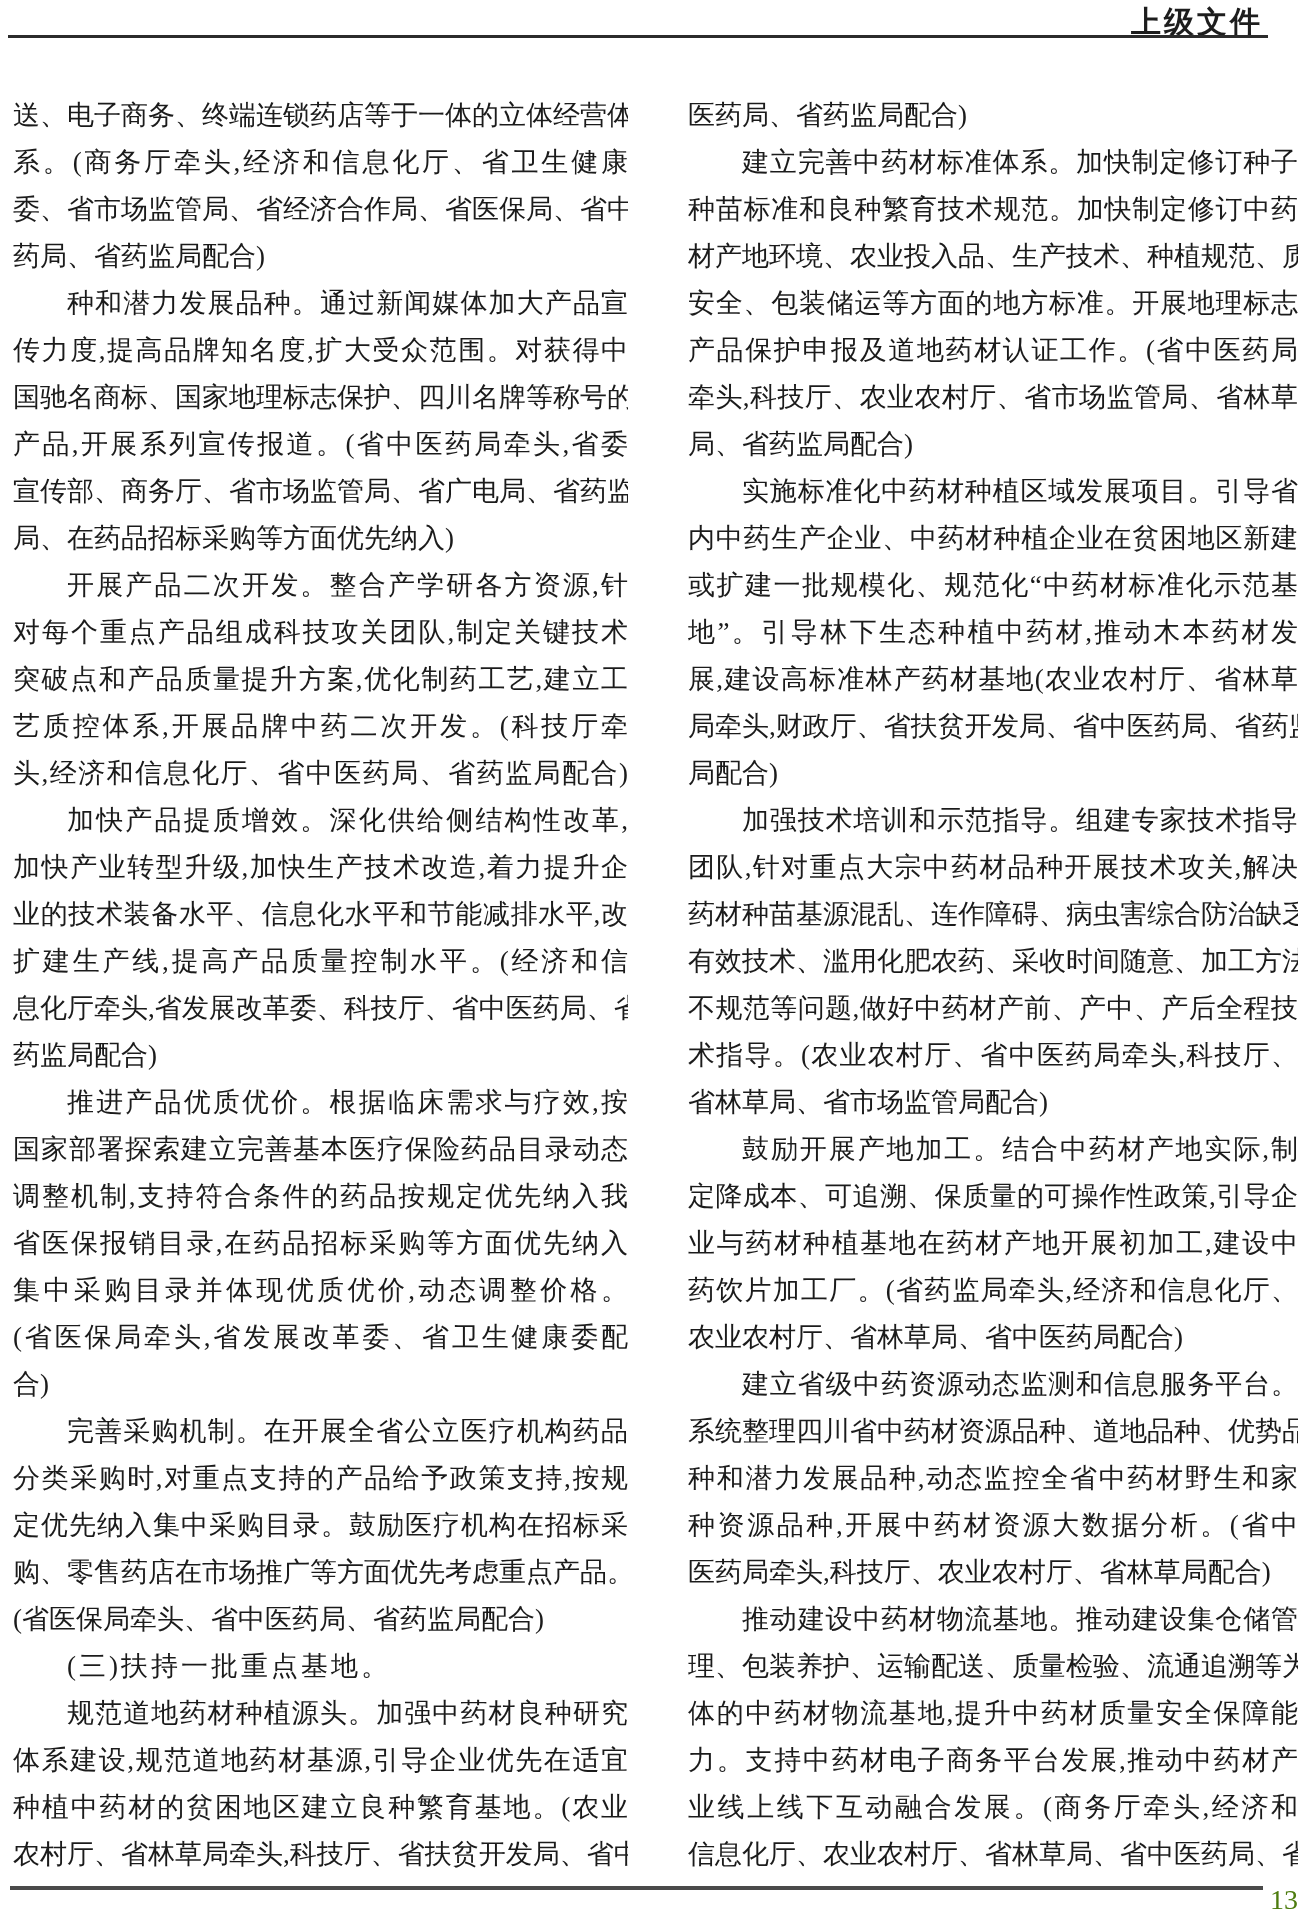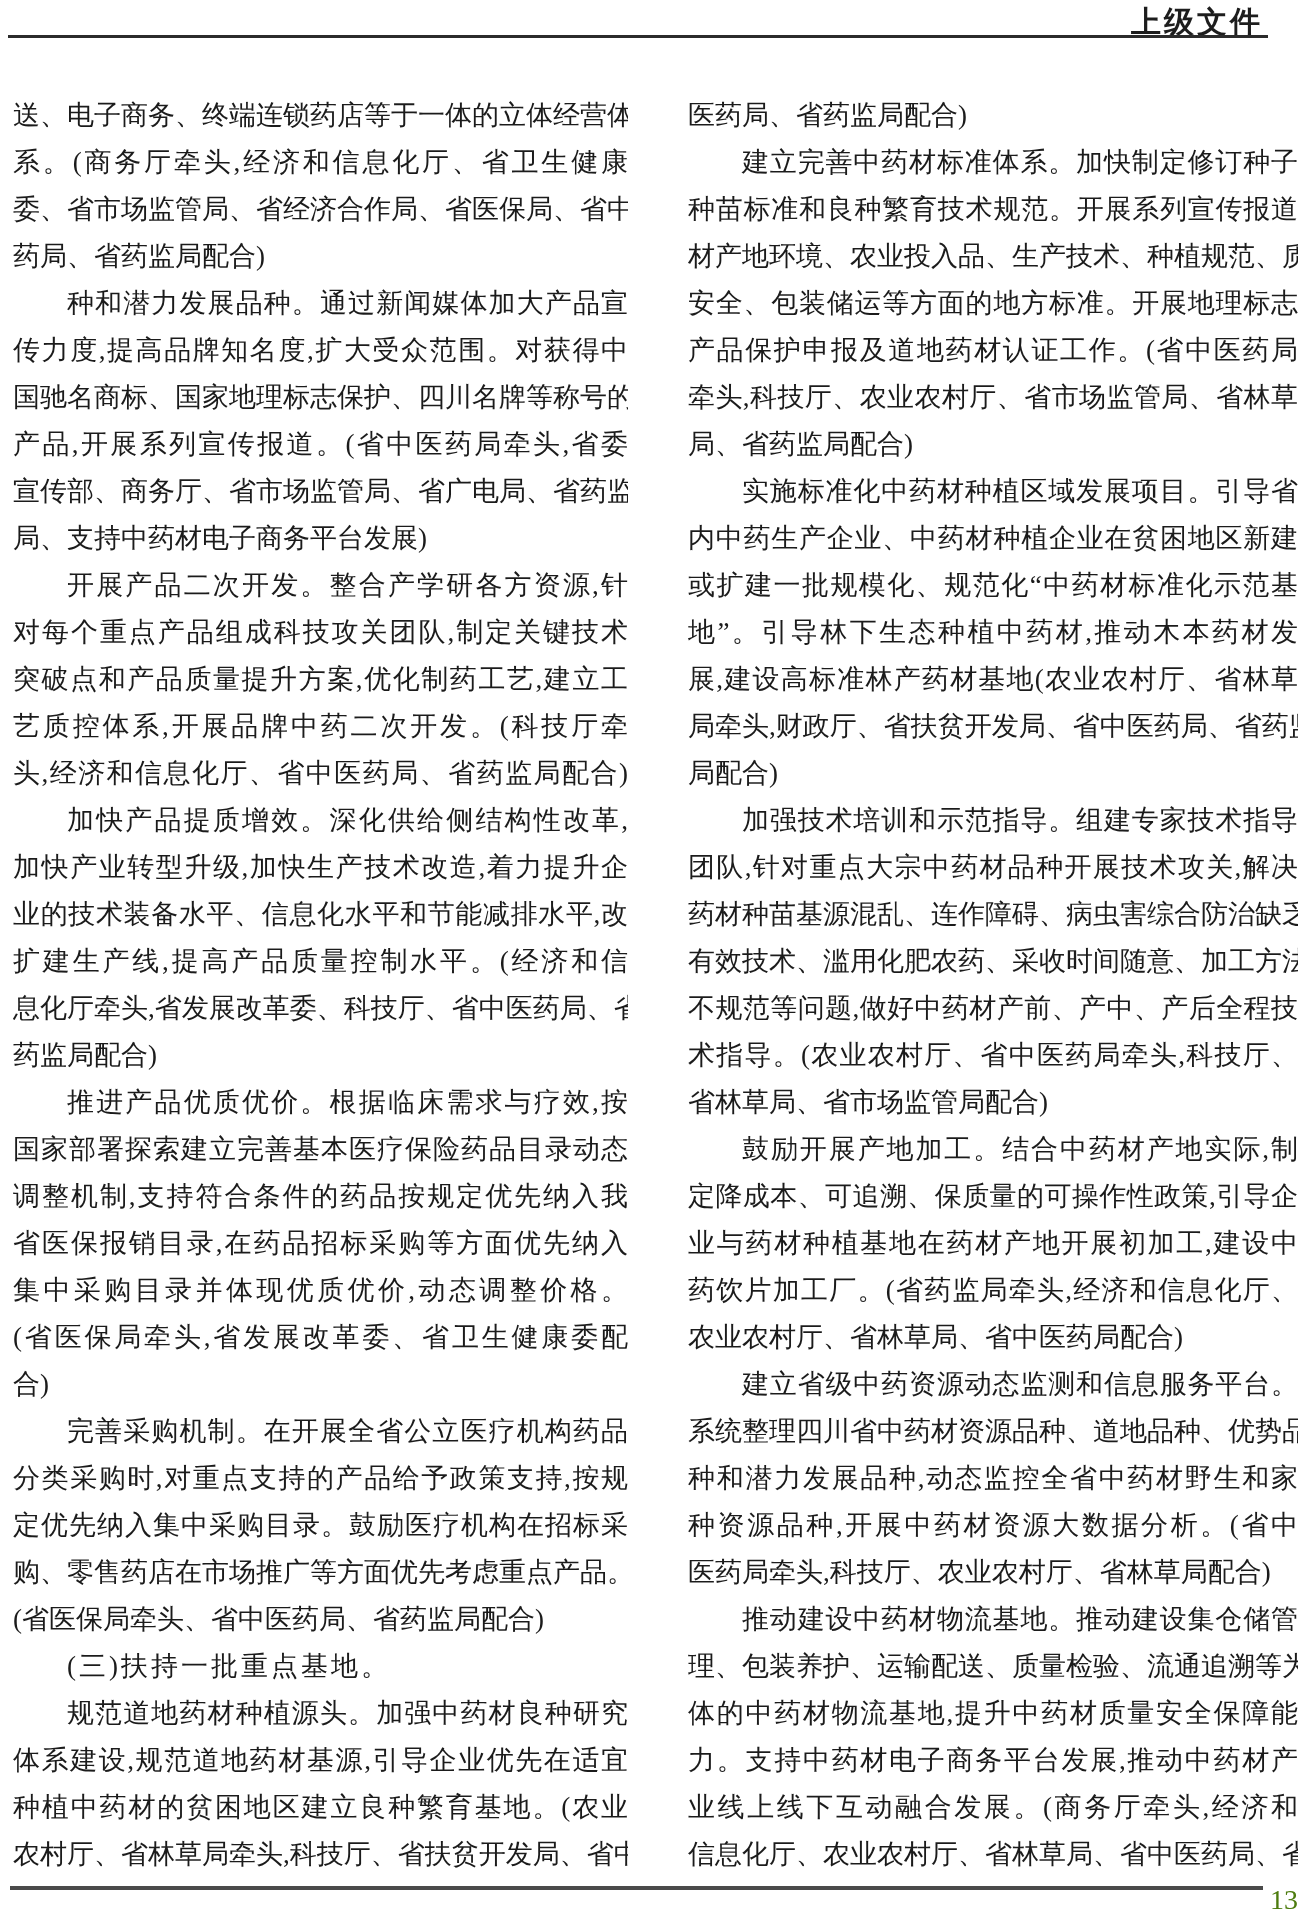--- a/index.html
+++ b/index.html
@@ -49,21 +49,21 @@
   <div class="column column-left" id="col-left">
       <div class="line">送、电子商务、终端连锁药店等于一体的立体经营体</div>
       <div class="line">系。(商务厅牵头,经济和信息化厅、省卫生健康</div>
       <div class="line">委、省市场监管局、省经济合作局、省医保局、省中医</div>
       <div class="line no-fill">药局、省药监局配合)</div>
       <div class="line indent">种和潜力发展品种。通过新闻媒体加大产品宣</div>
       <div class="line">传力度,提高品牌知名度,扩大受众范围。对获得中</div>
       <div class="line">国驰名商标、国家地理标志保护、四川名牌等称号的</div>
       <div class="line">产品,开展系列宣传报道。(省中医药局牵头,省委</div>
       <div class="line">宣传部、商务厅、省市场监管局、省广电局、省药监</div>
-      <div class="line no-fill">局、支持中药材电子商务平台发展)</div>
+      <div class="line no-fill">局、在药品招标采购等方面优先纳入)</div>
       <div class="line indent">开展产品二次开发。整合产学研各方资源,针</div>
       <div class="line">对每个重点产品组成科技攻关团队,制定关键技术</div>
       <div class="line">突破点和产品质量提升方案,优化制药工艺,建立工</div>
       <div class="line">艺质控体系,开展品牌中药二次开发。(科技厅牵</div>
       <div class="line">头,经济和信息化厅、省中医药局、省药监局配合)</div>
       <div class="line indent">加快产品提质增效。深化供给侧结构性改革,</div>
       <div class="line">加快产业转型升级,加快生产技术改造,着力提升企</div>
       <div class="line">业的技术装备水平、信息化水平和节能减排水平,改</div>
       <div class="line">扩建生产线,提高产品质量控制水平。(经济和信</div>
       <div class="line">息化厅牵头,省发展改革委、科技厅、省中医药局、省</div>
@@ -82,21 +82,21 @@
       <div class="line no-fill">(省医保局牵头、省中医药局、省药监局配合)</div>
       <div class="line indent no-fill kai">(三)扶持一批重点基地。</div>
       <div class="line indent">规范道地药材种植源头。加强中药材良种研究</div>
       <div class="line">体系建设,规范道地药材基源,引导企业优先在适宜</div>
       <div class="line">种植中药材的贫困地区建立良种繁育基地。(农业</div>
       <div class="line">农村厅、省林草局牵头,科技厅、省扶贫开发局、省中</div>
     </div>
   <div class="column column-right" id="col-right">
       <div class="line no-fill">医药局、省药监局配合)</div>
       <div class="line indent">建立完善中药材标准体系。加快制定修订种子</div>
-      <div class="line">种苗标准和良种繁育技术规范。开展系列宣传报道</div>
+      <div class="line">种苗标准和良种繁育技术规范。加快制定修订中药</div>
       <div class="line">材产地环境、农业投入品、生产技术、种植规范、质量</div>
       <div class="line">安全、包装储运等方面的地方标准。开展地理标志</div>
       <div class="line">产品保护申报及道地药材认证工作。(省中医药局</div>
       <div class="line">牵头,科技厅、农业农村厅、省市场监管局、省林草</div>
       <div class="line no-fill">局、省药监局配合)</div>
       <div class="line indent">实施标准化中药材种植区域发展项目。引导省</div>
       <div class="line">内中药生产企业、中药材种植企业在贫困地区新建</div>
       <div class="line">或扩建一批规模化、规范化“中药材标准化示范基</div>
       <div class="line">地”。引导林下生态种植中药材,推动木本药材发</div>
       <div class="line">展,建设高标准林产药材基地(农业农村厅、省林草</div>

